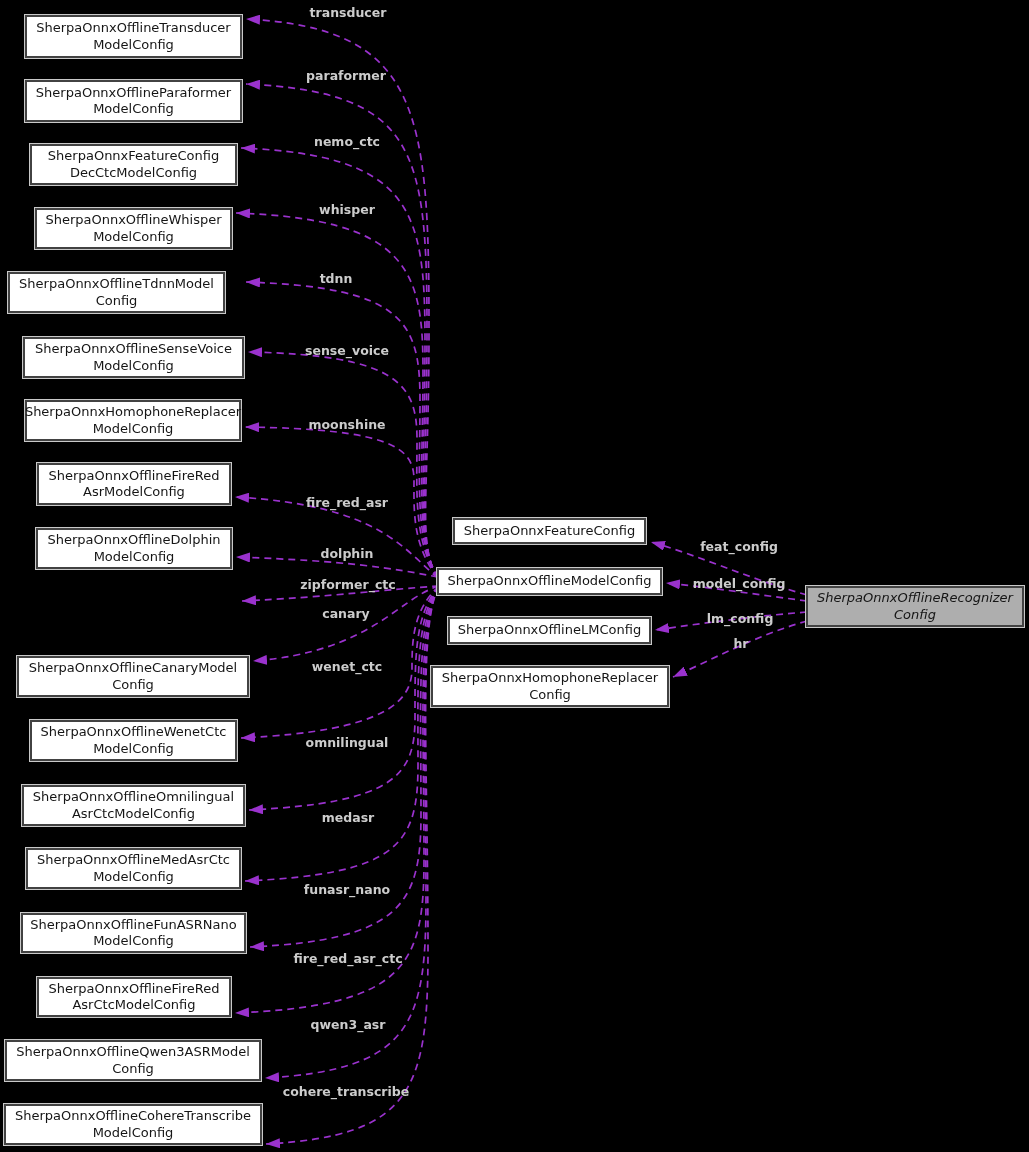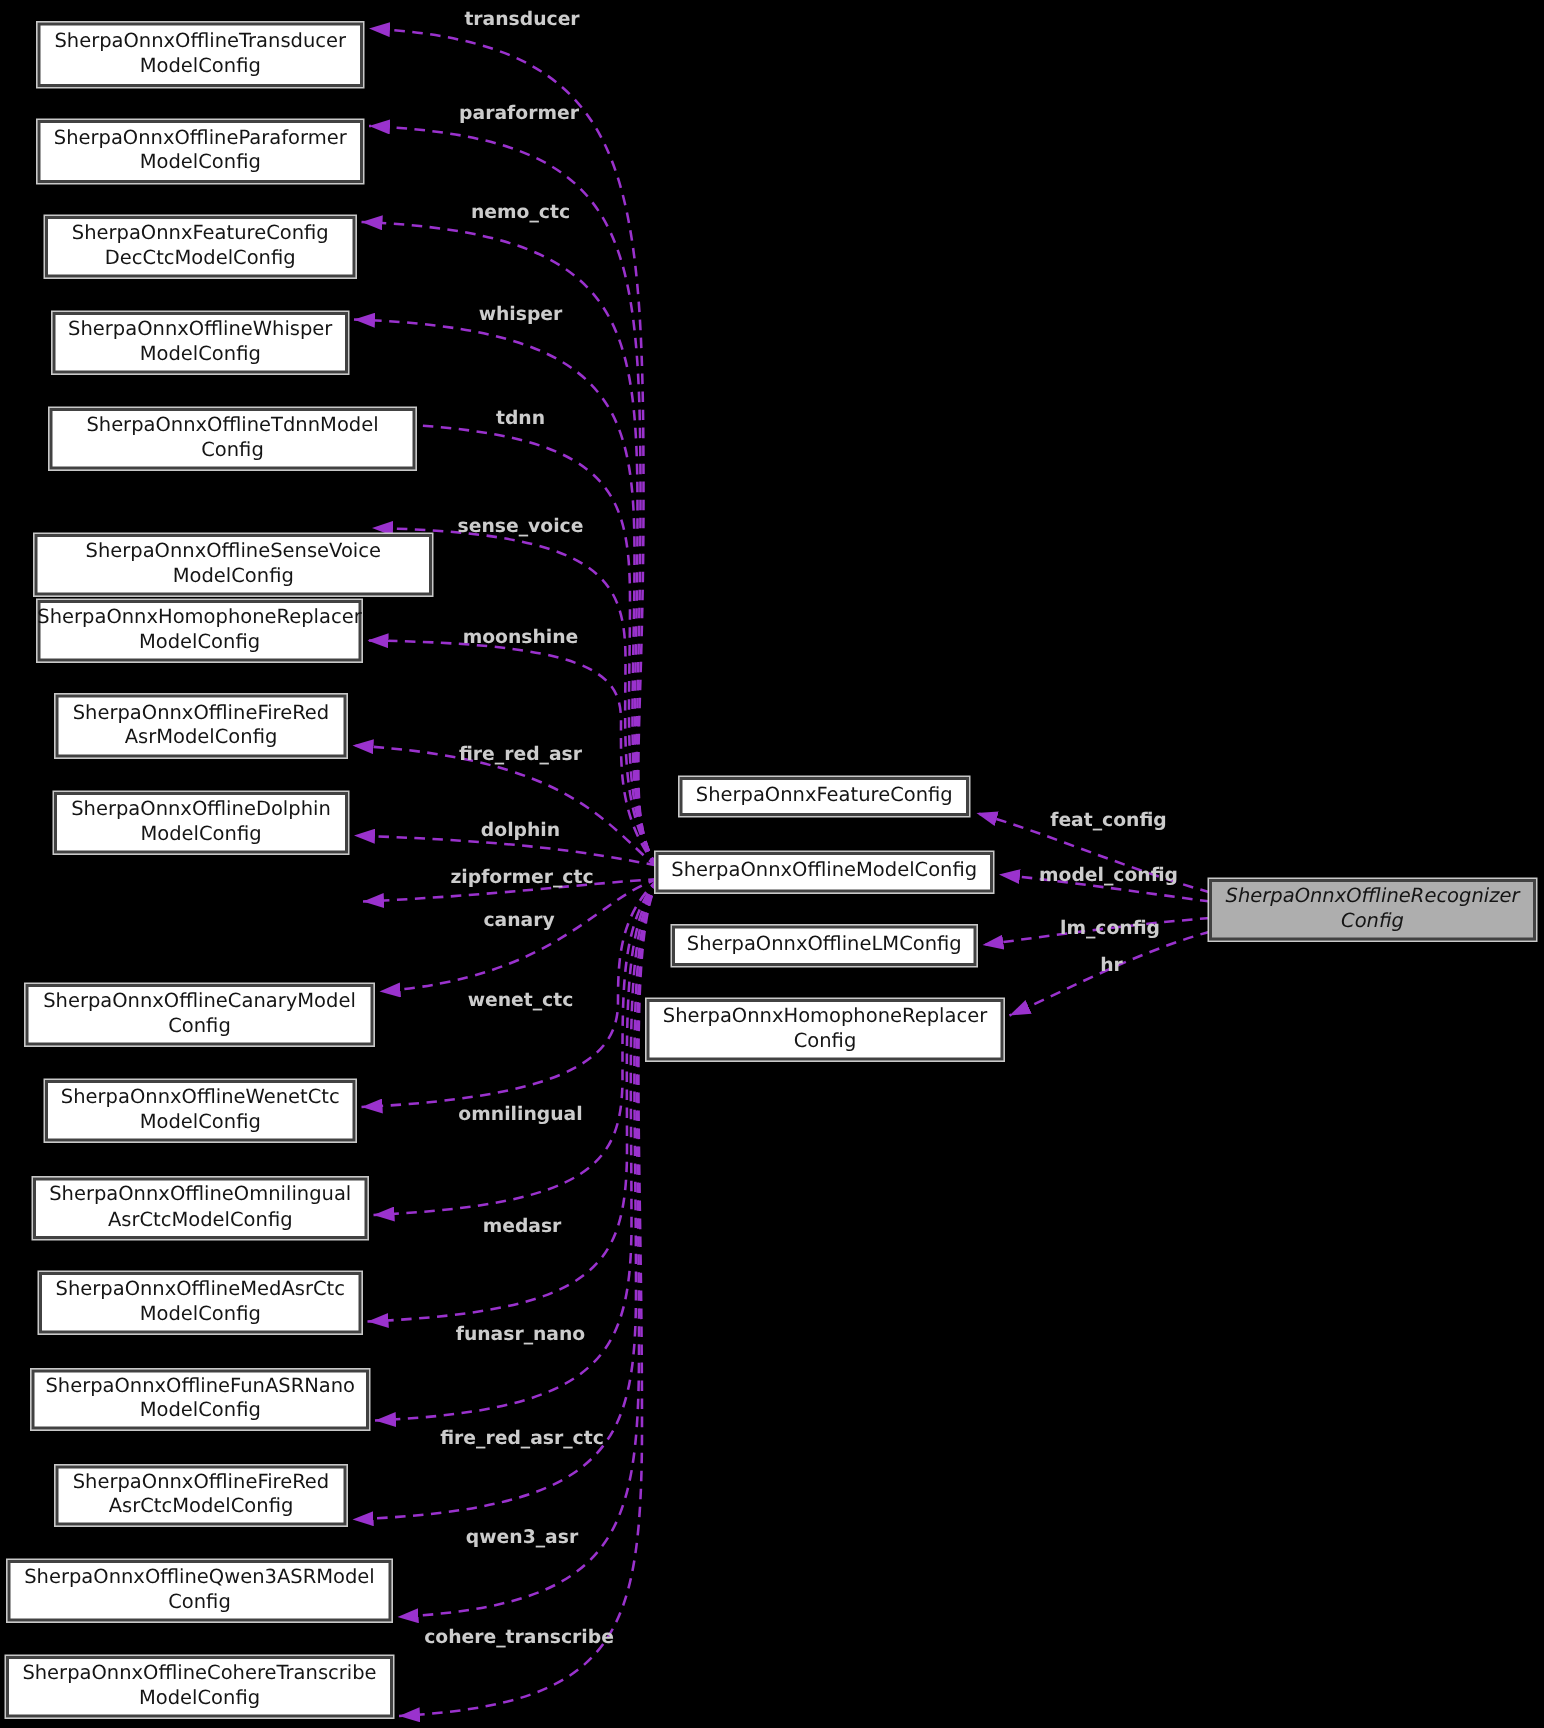--- a/index.html
+++ b/index.html
@@ -65,25 +65,25 @@
     <span>ModelConfig</span>
   </div>
   <div class="node" style="left:30px;top:144px;width:207px;height:41px">
     <span>SherpaOnnxFeatureConfig</span>
     <span>DecCtcModelConfig</span>
   </div>
   <div class="node" style="left:35px;top:208px;width:197px;height:41px">
     <span>SherpaOnnxOfflineWhisper</span>
     <span>ModelConfig</span>
   </div>
-  <div class="node" style="left:33px;top:272px;width:244px;height:41px">
+  <div class="node" style="left:8px;top:272px;width:217px;height:41px">
     <span>SherpaOnnxOfflineTdnnModel</span>
     <span>Config</span>
   </div>
-  <div class="node" style="left:23px;top:356px;width:265px;height:41px">
+  <div class="node" style="left:23px;top:337px;width:221px;height:41px">
     <span>SherpaOnnxOfflineSenseVoice</span>
     <span>ModelConfig</span>
   </div>
   <div class="node" style="left:25px;top:400px;width:216px;height:41px">
     <span>SherpaOnnxHomophoneReplacer</span>
     <span>ModelConfig</span>
   </div>
   <div class="node" style="left:37px;top:463px;width:194px;height:42px">
     <span>SherpaOnnxOfflineFireRed</span>
     <span>AsrModelConfig</span>
@@ -141,21 +141,21 @@
 
   <div class="node hl" style="left:806px;top:586px;width:218px;height:41px">
     <span>SherpaOnnxOfflineRecognizer</span>
     <span>Config</span>
   </div>
 
   <span class="elabel" style="left:348px;top:12px">transducer</span>
   <span class="elabel" style="left:346px;top:75px">paraformer</span>
   <span class="elabel" style="left:347px;top:141px">nemo_ctc</span>
   <span class="elabel" style="left:347px;top:209px">whisper</span>
-  <span class="elabel" style="left:347px;top:278px">tdnn</span>
+  <span class="elabel" style="left:336px;top:278px">tdnn</span>
   <span class="elabel" style="left:347px;top:350px">sense_voice</span>
   <span class="elabel" style="left:347px;top:424px">moonshine</span>
   <span class="elabel" style="left:347px;top:502px">fire_red_asr</span>
   <span class="elabel" style="left:347px;top:553px">dolphin</span>
   <span class="elabel" style="left:348px;top:584px">zipformer_ctc</span>
   <span class="elabel" style="left:346px;top:613px">canary</span>
   <span class="elabel" style="left:347px;top:666px">wenet_ctc</span>
   <span class="elabel" style="left:347px;top:742px">omnilingual</span>
   <span class="elabel" style="left:348px;top:817px">medasr</span>
   <span class="elabel" style="left:347px;top:889px">funasr_nano</span>

